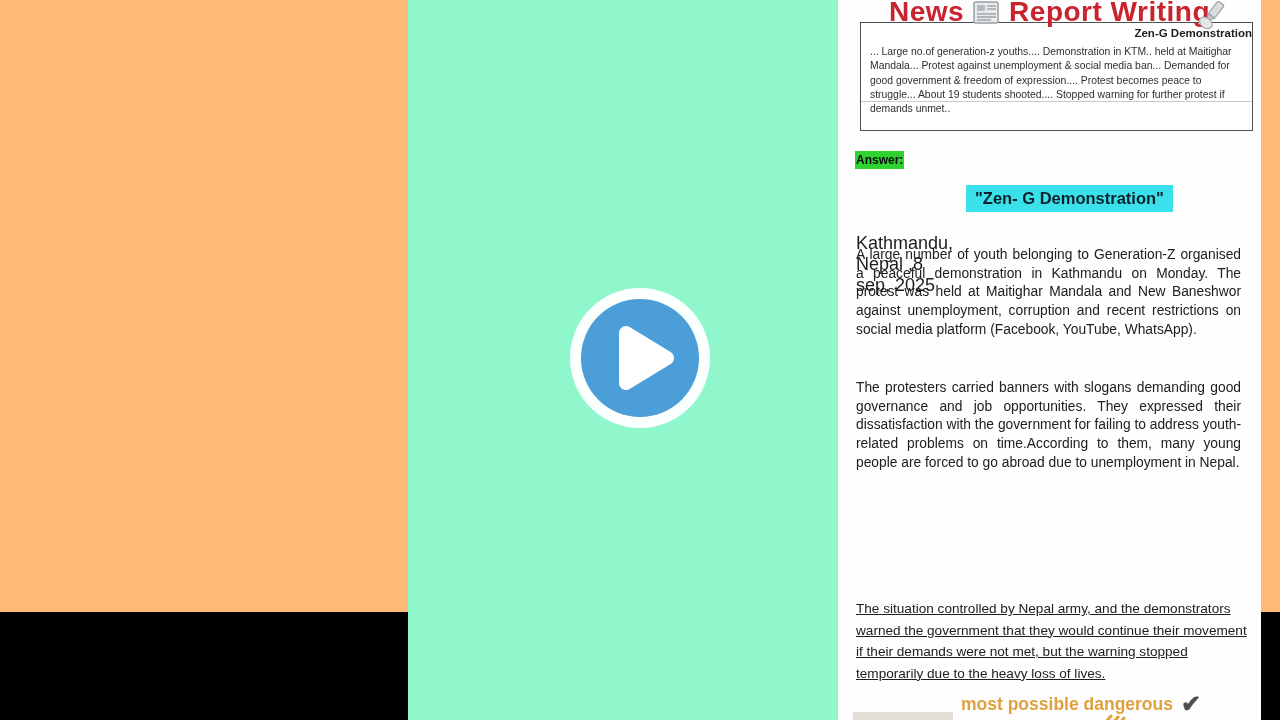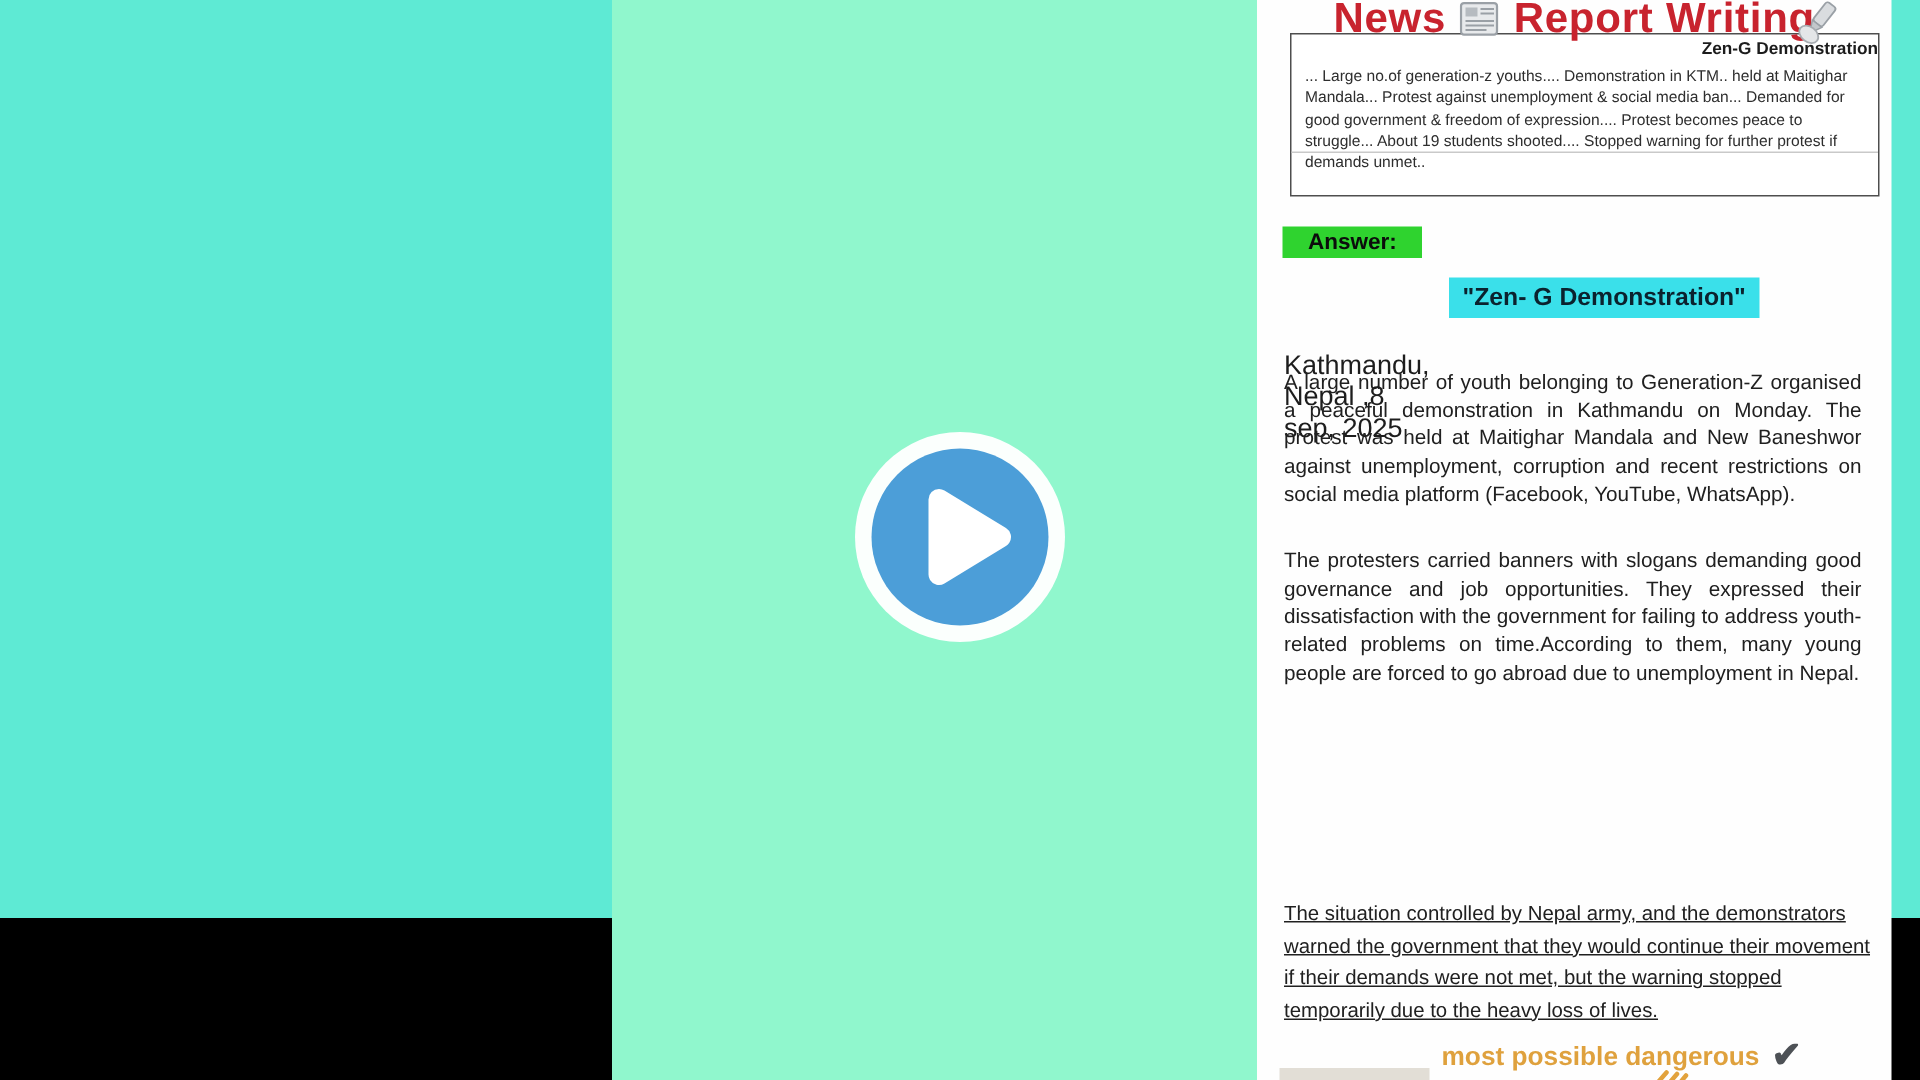--- a/index.html
+++ b/index.html
@@ -1,21 +1,21 @@
 <!DOCTYPE html>
 <html><head>
 <meta charset="utf-8">
 <style>
   html,body{margin:0;padding:0;}
   body{
     width:1280px;height:720px;overflow:hidden;
     background:#000;position:relative;
     font-family:"Liberation Sans", sans-serif;
   }
-  .stage{position:absolute;left:0;top:0;width:1280px;height:612px;background:#5eead4;}
+  .stage{position:absolute;left:0;top:0;width:1280px;height:612px;background:#fdba74;}
   .video-frame{position:absolute;left:408px;top:0;width:470px;height:720px;background:#90f7cd;}
   .paper{position:absolute;left:430px;top:0;width:423px;height:720px;background:#fefefe;}
 
   
   .title-row{
     position:absolute;left:430px;top:-4px;width:423px;
     display:flex;align-items:center;justify-content:center;gap:9px;
     z-index:4;pointer-events:none;
   }
   .title-text{
@@ -38,39 +38,39 @@
     position:absolute;left:9px;top:22px;width:372px;
     font-size:10.4px;line-height:14.3px;color:#2e2e2e;text-align:left;
   }
   .qbox-divider{
     position:absolute;left:0;top:78px;width:100%;height:1px;background:#c9c9c9;
   }
 
   
   .answer-label{
     position:absolute;left:447px;top:151px;
-    background:#2fd32f;color:#0c0c0c;font-size:15px;font-weight:600;
-    padding:2px 17px;
+    background:#2fd32f;color:#0c0c0c;font-size:12px;font-weight:600;
+    padding:2px 1px;
   }
   .headline{
     position:absolute;left:558px;top:185px;
     background:#3ae0ea;color:#0b222e;font-size:16.5px;font-weight:700;
     padding:4px 9px;white-space:nowrap;
   }
   .dateline{
     position:absolute;left:448px;top:233px;
     font-size:18px;color:#1d1d1d;
   }
   .body-p{
     position:absolute;left:448px;width:385px;margin:0;
     font-size:13.8px;line-height:18.7px;color:#202020;
     text-align:justify;
   }
   .p1{top:246px;}
-  .p2{top:365px;}
+  .p2{top:379px;}
   .p3{top:512px;}
   .p4{top:598px;width:392px;text-align:left;line-height:21.6px;font-size:13.6px;text-decoration:underline;}
 
   
   .footer-note{
     position:absolute;left:553px;top:692px;display:flex;align-items:center;gap:8px;z-index:3;
   }
   .footer-note .note-text{
     color:#dfa13d;font-size:17.5px;font-weight:700;white-space:nowrap;
   }

